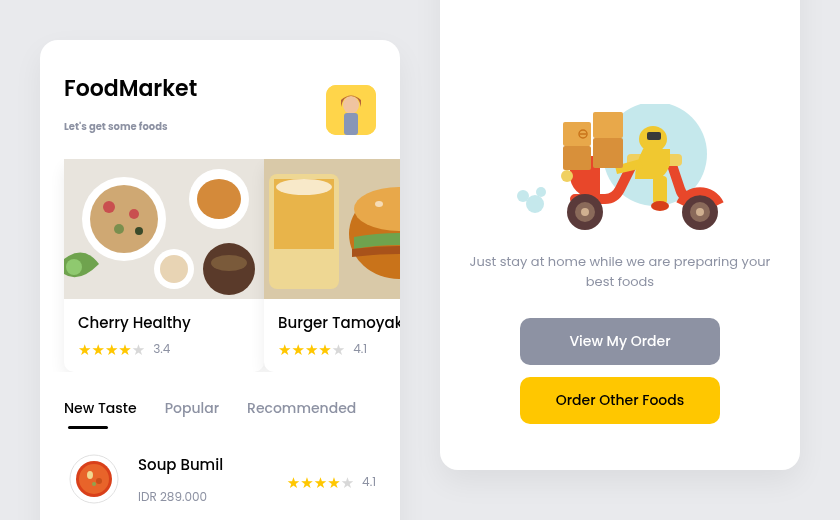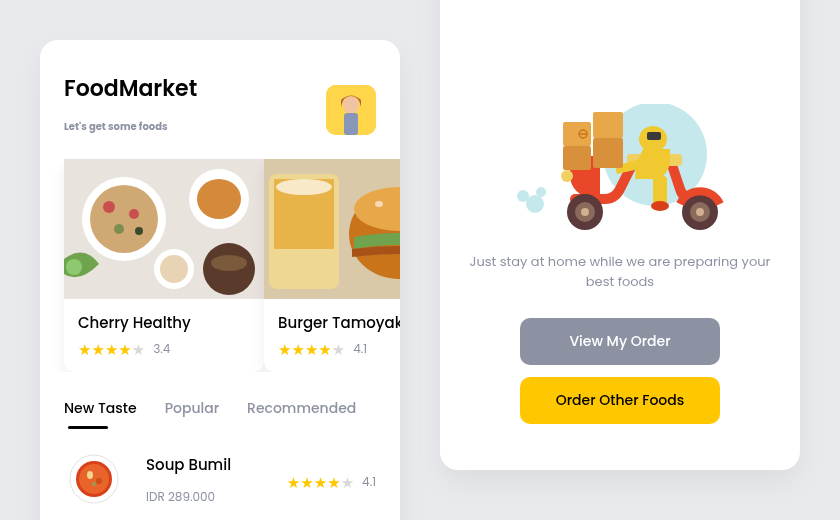--- a/index.html
+++ b/index.html
@@ -26,21 +26,21 @@
 .star.f{color:var(--yellow)}
 .star.e{color:#d8d8d8}
 .rating span.num{font-size:12px;color:var(--muted);margin-left:4px}
 
 .tabs{display:flex;gap:28px;padding:26px 24px 8px;border-bottom:0}
 .tab{font-size:14px;font-weight:500;color:var(--muted);padding-bottom:10px;position:relative;cursor:pointer}
 .tab.active{color:var(--text)}
 .tab.active::after{content:"";position:absolute;left:6px;right:50%;bottom:0;height:3px;background:var(--text);border-radius:2px;width:40px;transform:translateX(-2px)}
 
 .list{padding:12px 24px}
-.list-item{display:flex;align-items:center;gap:22px}
+.list-item{display:flex;align-items:center;gap:14px}
 .thumb{width:60px;height:60px;border-radius:10px;background:#fff;display:flex;align-items:center;justify-content:center;overflow:hidden}
 .thumb svg{width:100%;height:100%}
 .list-body h4{font-size:15px;font-weight:500;color:var(--text)}
 .list-body p{font-size:12px;color:var(--muted);margin-top:12px;font-weight:400}
 .list-item .rating{margin-left:auto}
 
 
 .pr-content{position:absolute;bottom:10px;left:0;right:0;padding:0 24px 24px;text-align:center}
 .illus{height:130px;display:flex;justify-content:center;align-items:flex-end;margin-bottom:18px}
 .pr-content h2{font-size:20px;font-weight:500;color:var(--text);margin-bottom:8px}

